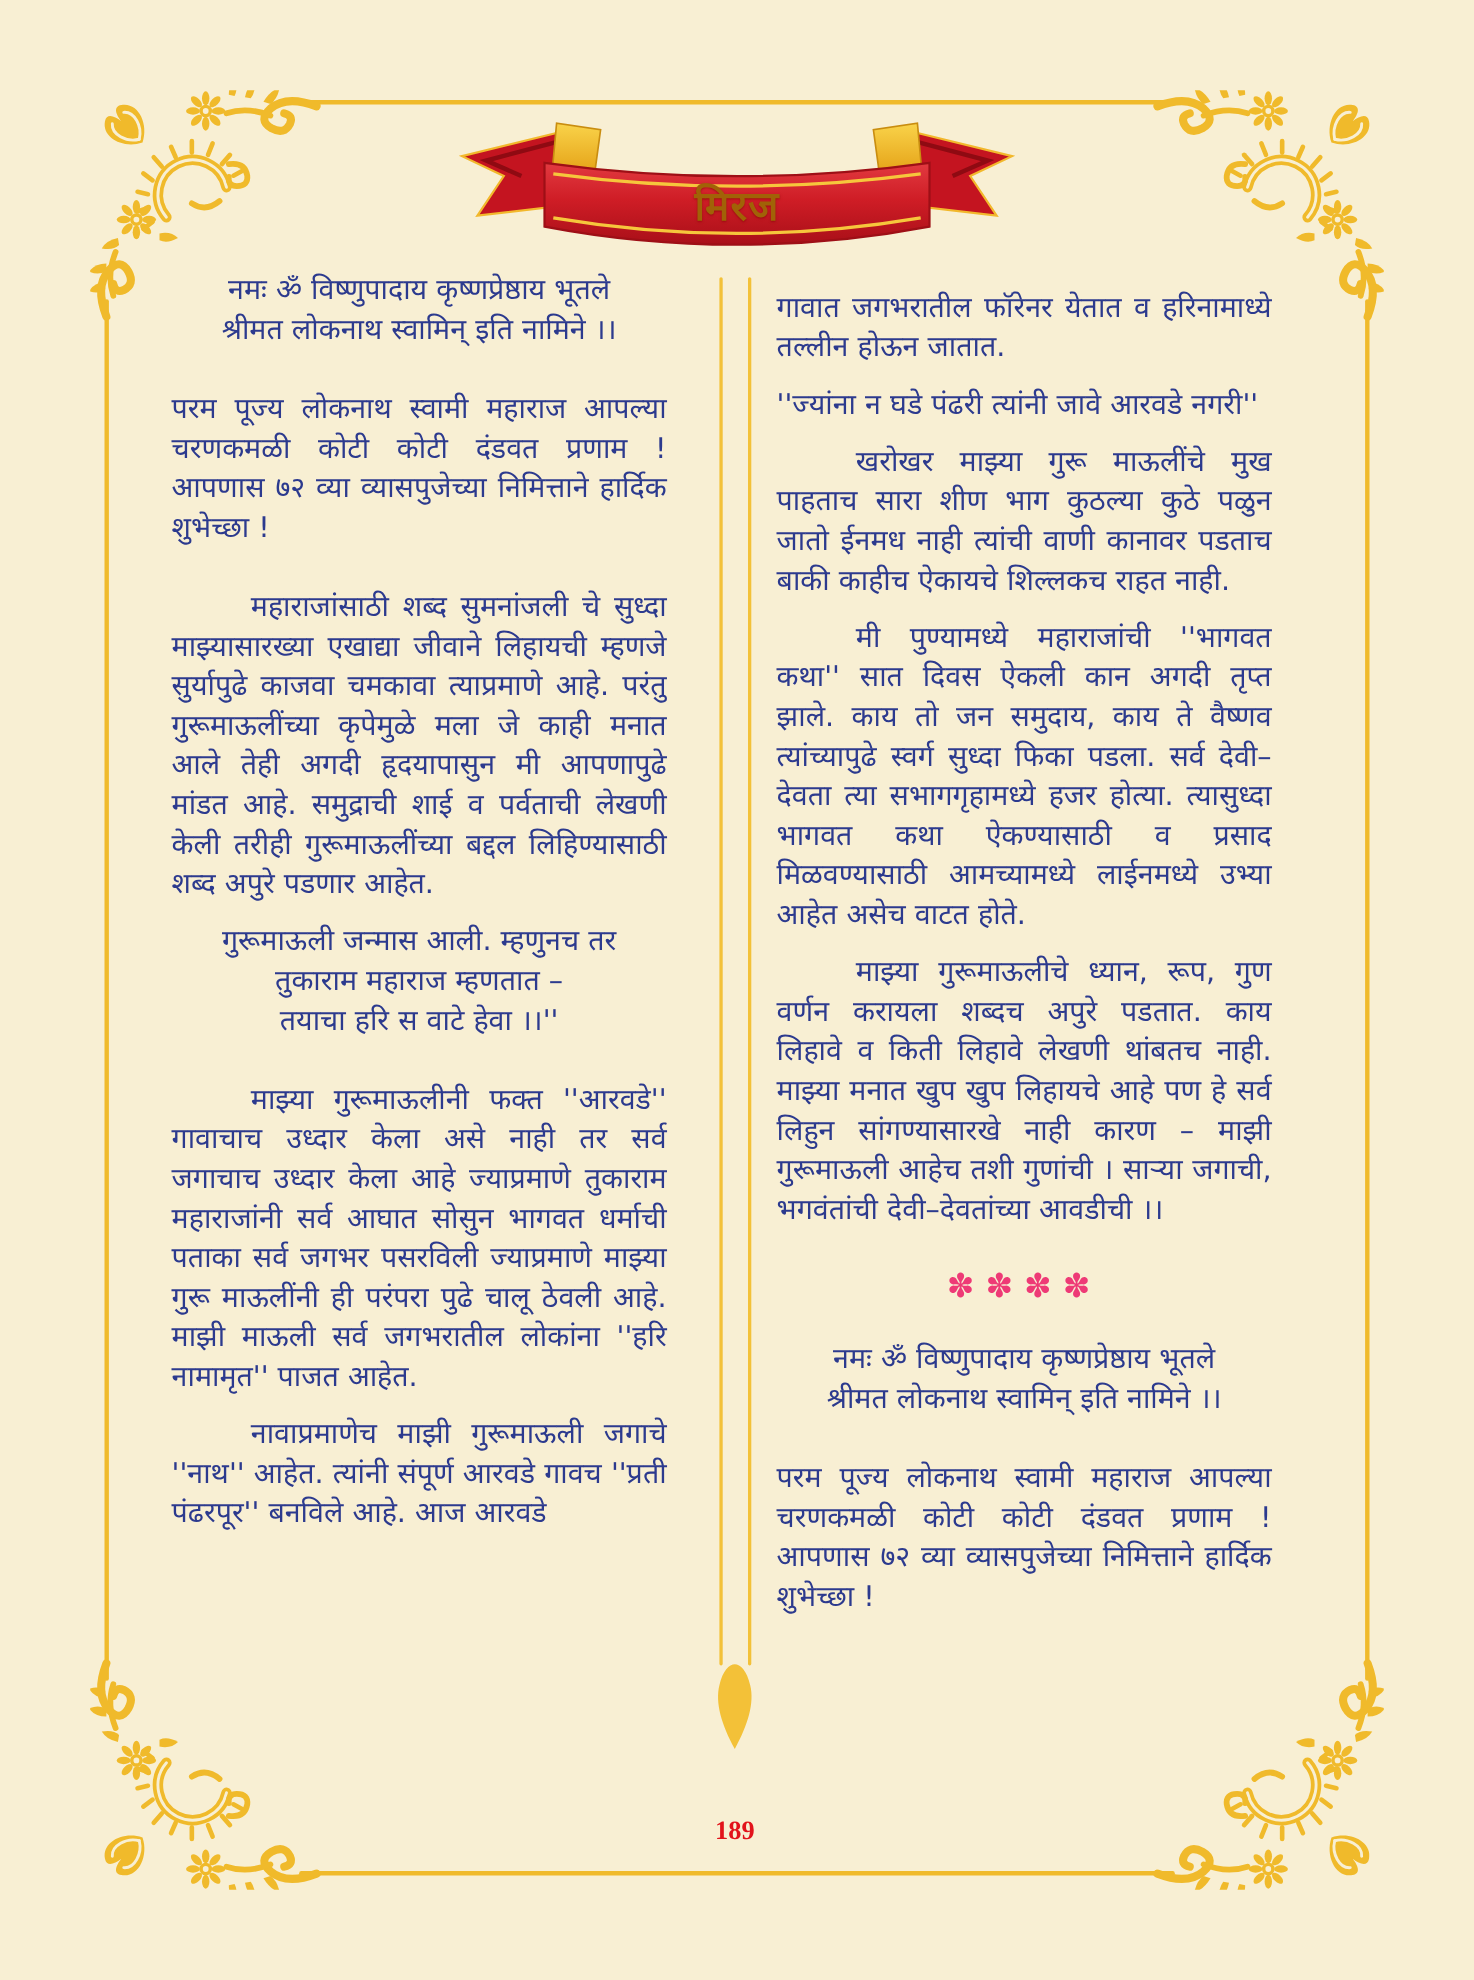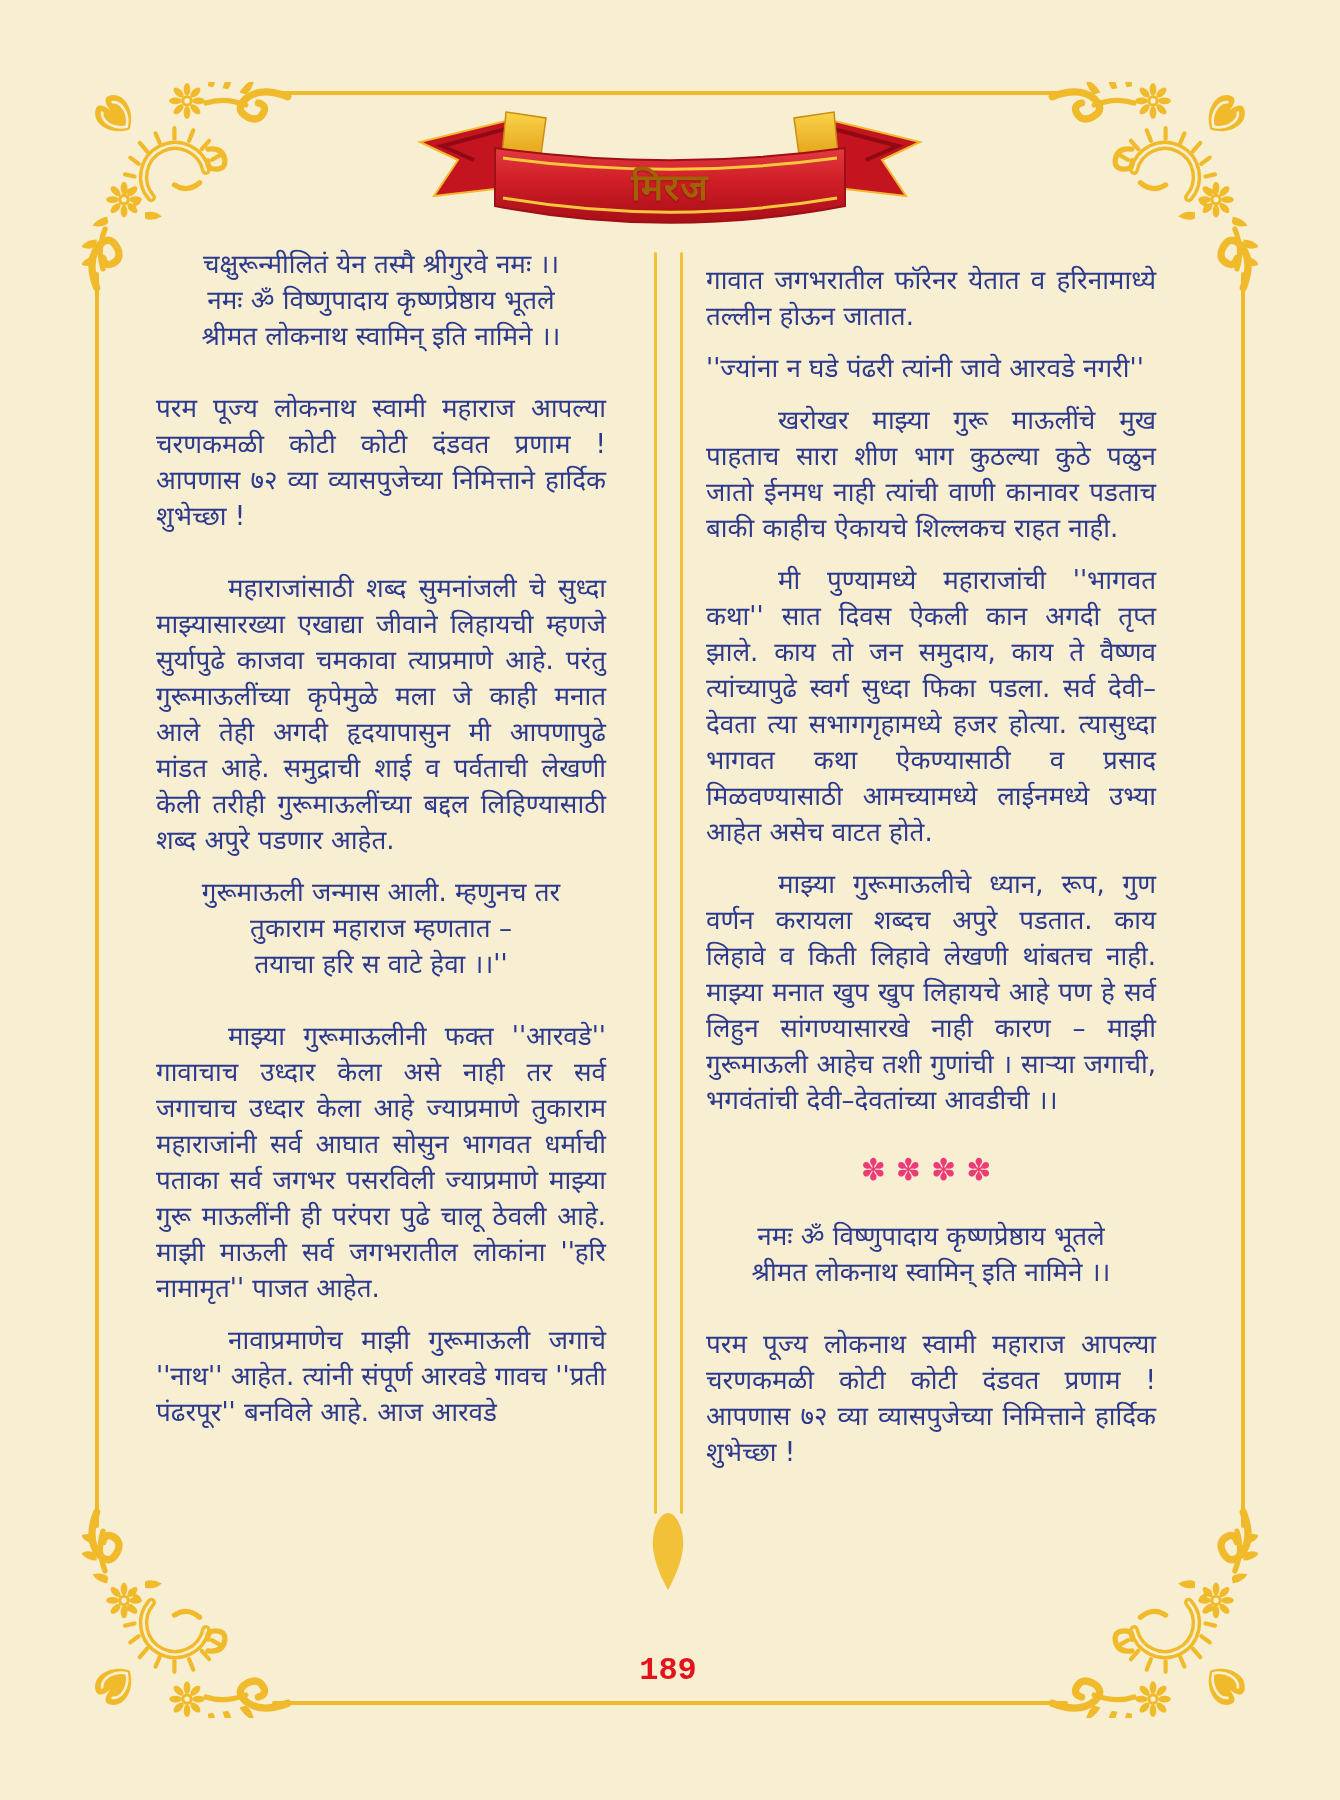--- a/index.html
+++ b/index.html
@@ -36,22 +36,22 @@
   .separator{
     text-align:center;color:#ee3a76;font-size:30px;letter-spacing:10px;
     margin:34px 0 30px 0;font-weight:700;
   }
   
   .divider-line{position:absolute;width:3px;background:#f3c138;border-radius:3px;}
   .divider-drop{position:absolute;left:646px;top:1506px;}
   
   .page-number{
     position:absolute;left:0;top:1652px;width:1336px;text-align:center;
-    color:#e2131b;font-size:32px;font-weight:700;
-    font-family:Liberation Mono, monospace;
+    color:#e2131b;font-size:24px;font-weight:700;
+    font-family:Liberation Serif, serif;
   }
 </style>
 </head>
 <body>
 
 <div class="page">
 
   <svg width="0" height="0" style="position:absolute">
     <defs>
       <g id="corner-orn" stroke="#f0ba2b" fill="none" stroke-linecap="round">
@@ -160,21 +160,20 @@
   </svg>
   <div class="banner-title">मिरज</div>
 
   <div class="divider-line" style="left:654px;top:252px;height:1262px;"></div>
   <div class="divider-line" style="left:680px;top:252px;height:1262px;"></div>
   <svg class="divider-drop" width="44" height="88" viewBox="0 0 44 88">
     <path d="M22 84 C 10 62 4 42 8 26 C 11 13 17 7 22 7 C 27 7 33 13 36 26 C 40 42 34 62 22 84 Z" fill="#f3c138"></path>
   </svg>
 
   <div class="col" style="left:140px;top:246px;">
-    <div class="center">चक्षुरून्मीलितं येन तस्मै श्रीगुरवे नमः ।।</div>
     <div class="center">नमः ॐ विष्णुपादाय कृष्णप्रेष्ठाय भूतले</div>
     <div class="center">श्रीमत लोकनाथ स्वामिन् इति नामिने ।।</div>
     <p class="mt">परम पूज्य लोकनाथ स्वामी महाराज आपल्या चरणकमळी कोटी कोटी दंडवत प्रणाम ! आपणास ७२ व्या व्यासपुजेच्या निमित्ताने हार्दिक शुभेच्छा !</p>
     <p class="mt indent">महाराजांसाठी शब्द सुमनांजली चे सुध्दा माझ्यासारख्या एखाद्या जीवाने लिहायची म्हणजे सुर्यापुढे काजवा चमकावा त्याप्रमाणे आहे. परंतु गुरूमाऊलींच्या कृपेमुळे मला जे काही मनात आले तेही अगदी हृदयापासुन मी आपणापुढे मांडत आहे. समुद्राची शाई व पर्वताची लेखणी केली तरीही गुरूमाऊलींच्या बद्दल लिहिण्यासाठी शब्द अपुरे पडणार आहेत.</p>
     <div class="verse-line">गुरूमाऊली जन्मास आली. म्हणुनच तर</div>
     <div class="verse-line">तुकाराम महाराज म्हणतात –</div>
     <div class="verse-line">तयाचा हरि स वाटे हेवा ।।''</div>
     <p class="mt indent">माझ्या गुरूमाऊलीनी फक्त ''आरवडे'' गावाचाच उध्दार केला असे नाही तर सर्व जगाचाच उध्दार केला आहे ज्याप्रमाणे तुकाराम महाराजांनी सर्व आघात सोसुन भागवत धर्माची पताका सर्व जगभर पसरविली ज्याप्रमाणे माझ्या गुरू माऊलींनी ही परंपरा पुढे चालू ठेवली आहे. माझी माऊली सर्व जगभरातील लोकांना ''हरि नामामृत'' पाजत आहेत.</p>
     <p class="indent">नावाप्रमाणेच माझी गुरूमाऊली जगाचे ''नाथ'' आहेत. त्यांनी संपूर्ण आरवडे गावच ''प्रती पंढरपूर'' बनविले आहे. आज आरवडे</p>
   </div>

